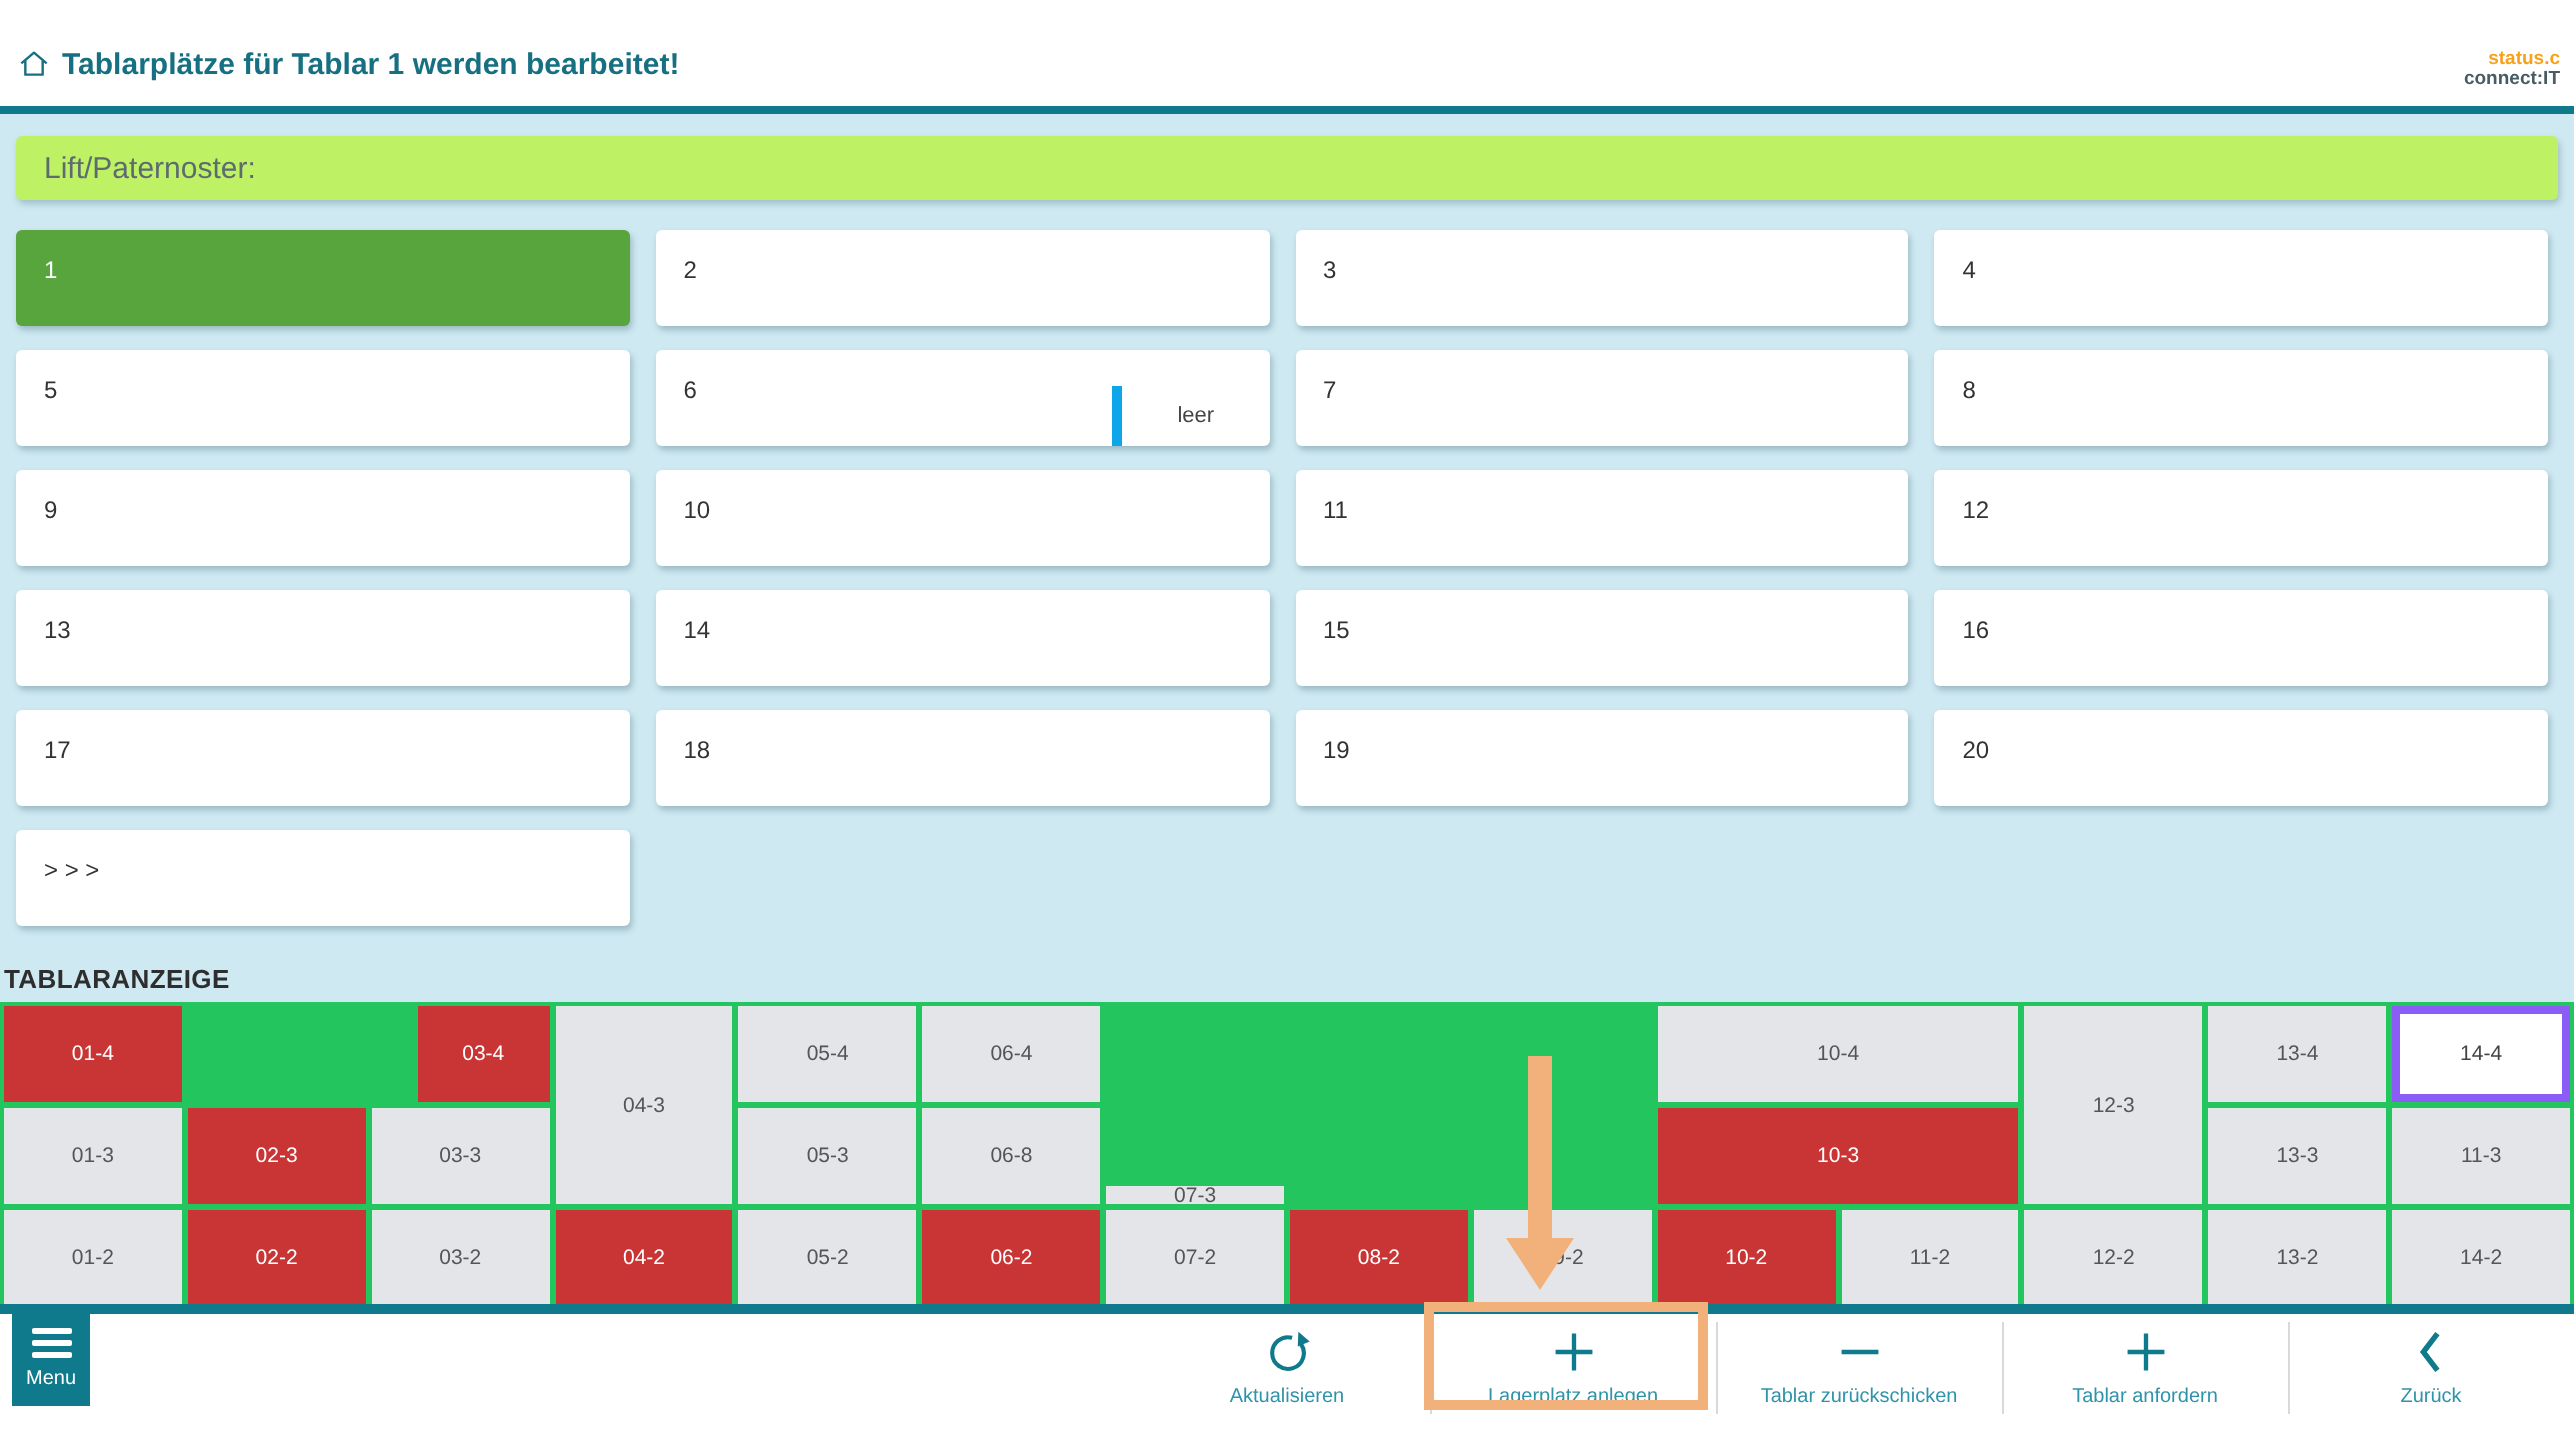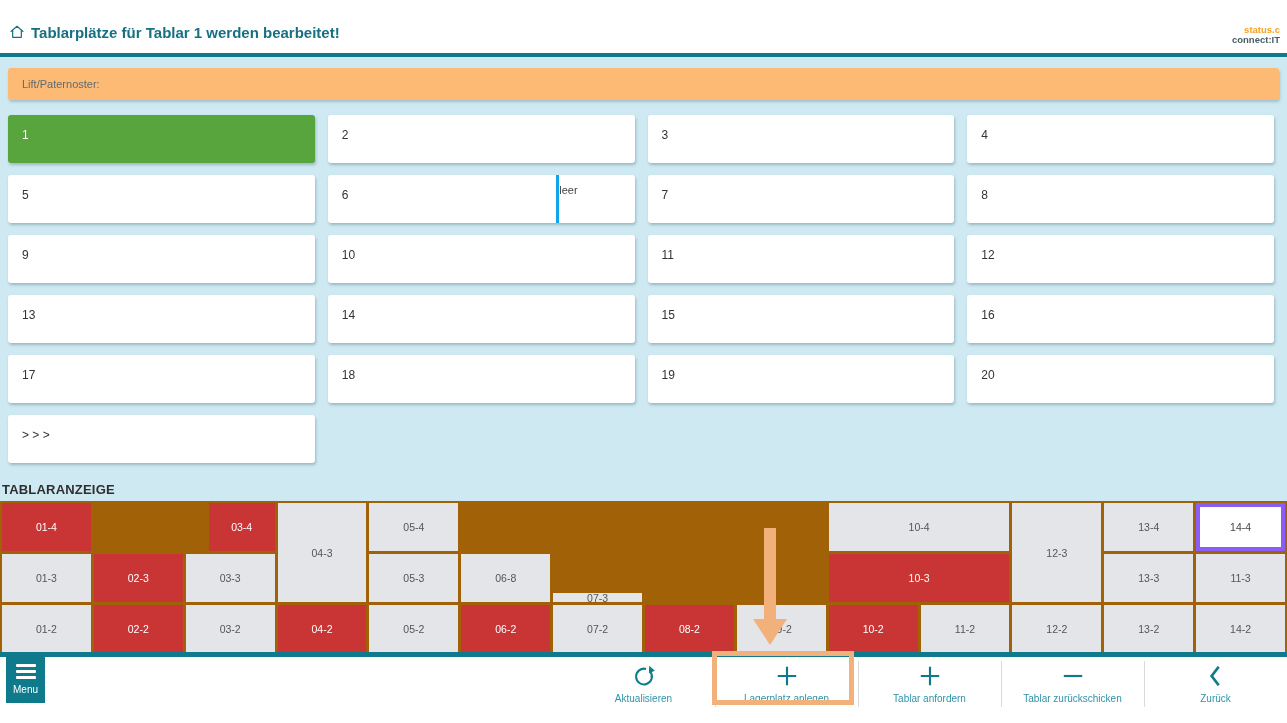--- a/index.html
+++ b/index.html
@@ -12,36 +12,36 @@
   .home-icon { position:absolute; left:9px; top:24px; width:16px; height:16px; }
   .home-icon svg { width:16px; height:16px; }
   .page-title { position:absolute; left:31px; top:24px; font-size:15px; font-weight:700; color:var(--teal-dark); }
   .logo { position:absolute; right:7px; top:25px; text-align:right; font-weight:700; font-size:9.5px; line-height:10px; }
   .logo .l1 { color:var(--logo-orange); }
   .logo .l2 { color:var(--logo-gray); }
   .header-divider { position:absolute; top:53px; left:0; width:100%; height:4px; background:var(--teal); }
 
   
   .main-bg { position:absolute; top:57px; left:0; width:100%; height:444px; background:var(--light-blue-bg); }
-  .lift-bar { position:absolute; top:68px; left:8px; width:1271px; height:32px; background:#fdba74; border-radius:3px;
+  .lift-bar { position:absolute; top:68px; left:8px; width:1271px; height:32px; background:#bef264; border-radius:3px;
               box-shadow:1px 2px 3px rgba(80,115,128,.35); display:flex; align-items:center; padding-left:14px;
-              font-size:11px; color:#5d6b71; }
+              font-size:15px; color:#5d6b71; }
 
   
   .slot-grid { position:absolute; top:115px; left:8px; width:1266px; display:grid;
                grid-template-columns:repeat(4,1fr); grid-auto-rows:48px; gap:12px 13px; }
   .slot { position:relative; background:#fff; border-radius:3px; box-shadow:1px 2px 3px rgba(80,115,128,.4);
           font-size:12px; color:#333; padding:13px 0 0 14px; cursor:pointer; }
   .slot-green { background:var(--green); color:#fff; }
-  .slot-sub { position:absolute; top:0; right:0; bottom:0; width:25.5%; border-left:3px solid #0ea5e9;
-              padding-top:9px; font-size:11px; color:#444; }
+  .slot-sub { position:absolute; top:18px; right:0; bottom:0; width:25.5%; border-left:5px solid #0ea5e9;
+              text-align:center; padding-top:9px; font-size:11px; color:#444; }
 
   
   .tablar-title { position:absolute; top:482px; left:2px; font-size:13px; font-weight:700; color:#2e2e2e; letter-spacing:.2px; }
-  .tablar-wrap { position:absolute; top:501px; left:0; width:1287px; height:151px; background:#a16207; overflow:hidden; }
+  .tablar-wrap { position:absolute; top:501px; left:0; width:1287px; height:151px; background:#22c55e; overflow:hidden; }
   .tablar-grid { position:absolute; top:2px; left:2px; width:1283px; display:grid;
                  grid-template-columns:repeat(14,1fr); grid-auto-rows:48px; gap:3px; }
   .tcell { display:flex; align-items:center; justify-content:center; font-size:10.5px; cursor:pointer; }
   .t-gray  { background:var(--gray-cell); color:#555; }
   .t-red   { background:var(--red); color:#fff; }
   .t-white { background:#fff; border:4px solid #8b5cf6; color:#444; }
 
   
   .teal-line { position:absolute; top:652px; left:0; width:100%; height:5px; background:var(--teal); }
   .toolbar { position:absolute; top:657px; left:0; width:100%; height:66px; background:#fff; }
@@ -148,20 +148,23 @@
         </div>
         <div class="tcell t-gray" style="grid-area: 1 / 5 / span 1 / span 1;">
           <span>05-4</span>
         </div>
         <div class="tcell t-gray" style="grid-area: 2 / 5 / span 1 / span 1;">
           <span>05-3</span>
         </div>
         <div class="tcell t-gray" style="grid-area: 3 / 5 / span 1 / span 1;">
           <span>05-2</span>
         </div>
+        <div class="tcell t-gray" style="grid-area: 1 / 6 / span 1 / span 1;">
+          <span>06-4</span>
+        </div>
         <div class="tcell t-gray" style="grid-area: 2 / 6 / span 1 / span 1;">
           <span>06-8</span>
         </div>
         <div class="tcell t-red" style="grid-area: 3 / 6 / span 1 / span 1;">
           <span>06-2</span>
         </div>
         <div class="tcell t-gray" style="grid-area: 2 / 7 / span 1 / span 1; margin-top: 39px;">
           <span>07-3</span>
         </div>
         <div class="tcell t-gray" style="grid-area: 3 / 7 / span 1 / span 1;">
@@ -237,32 +240,32 @@
           <div class="tb-icon">
             <svg viewBox="0 0 24 24">
               <path d="M12 3.5 V20.5 M3.5 12 H20.5"></path>
             </svg>
           </div>
           <div class="tb-label">Lagerplatz anlegen</div>
         </div>
         <div class="tb-btn tb-sep">
           <div class="tb-icon">
             <svg viewBox="0 0 24 24">
+              <path d="M3.5 12 H20.5"></path>
+            </svg>
+          </div>
+          <div class="tb-label">Tablar zurückschicken</div>
+        </div>
+        <div class="tb-btn tb-sep">
+          <div class="tb-icon">
+            <svg viewBox="0 0 24 24">
               <path d="M12 3.5 V20.5 M3.5 12 H20.5"></path>
             </svg>
           </div>
           <div class="tb-label">Tablar anfordern</div>
-        </div>
-        <div class="tb-btn tb-sep">
-          <div class="tb-icon">
-            <svg viewBox="0 0 24 24">
-              <path d="M3.5 12 H20.5"></path>
-            </svg>
-          </div>
-          <div class="tb-label">Tablar zurückschicken</div>
         </div>
         <div class="tb-btn tb-sep">
           <div class="tb-icon">
             <svg viewBox="0 0 24 24">
               <path d="M14.5 3.5 L8 12 L14.5 20.5" style="stroke-width:2.5"></path>
             </svg>
           </div>
           <div class="tb-label">Zurück</div>
         </div>
       </div>

